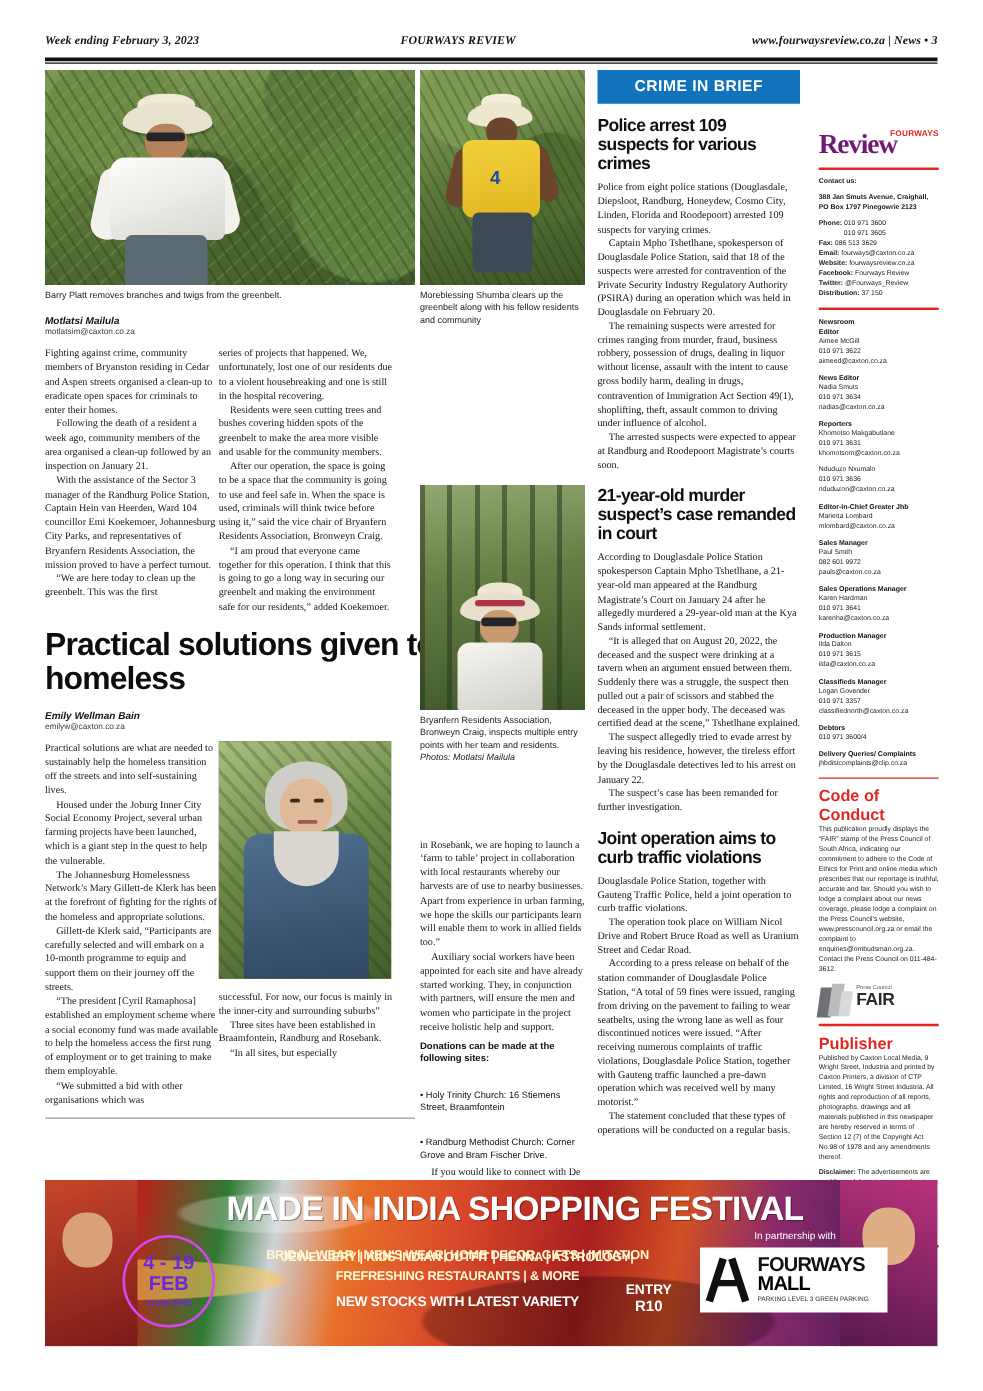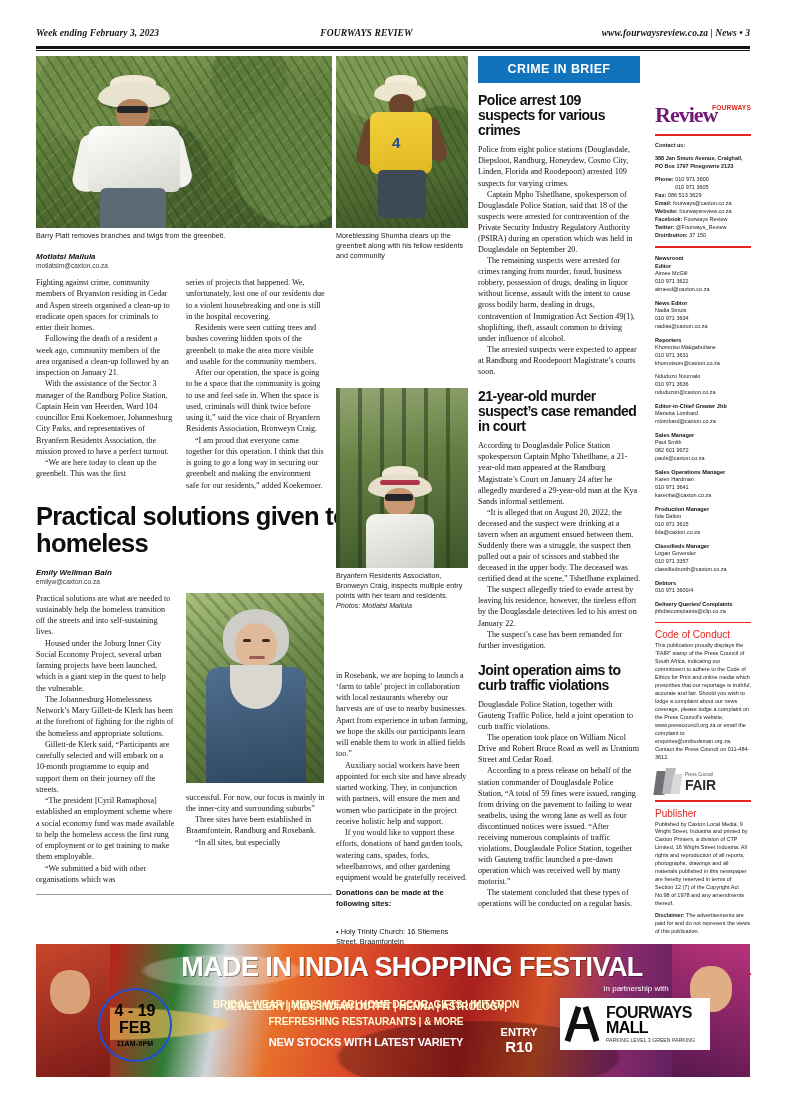--- a/index.html
+++ b/index.html
@@ -148,21 +148,21 @@
   .byline { font-family:"Liberation Sans", sans-serif; font-weight:bold;
     font-style:italic; font-size:8px; margin-top:11px; color:#111; }
   .byemail { font-family:"Liberation Sans", sans-serif; font-size:6.6px;
     color:#3a3a3a; margin-top:1px; }
 
   
   .bodytext { font-family:"Liberation Serif", serif; font-size:8.1px;
     line-height:1.39; text-align:left; color:#161616; }
   .bodytext p { margin:0; text-indent:9px; }
   .bodytext p.first { text-indent:0; }
-  .cols3 { display:flex; gap:11px; }
+  .cols3 { display:flex; }
 
   .boldlead { font-family:"Liberation Sans", sans-serif; font-weight:bold;
     font-size:7.6px; line-height:1.35; margin-top:5px; }
   .bulletline { font-family:"Liberation Sans", sans-serif; font-size:7.4px;
     line-height:1.38; margin-top:18px; }
 
   .hr-thin { border:0; border-top:1px solid #9b9b9b; margin:9px 0 0 0; }
 
   
   .cib-head {
@@ -184,25 +184,25 @@
     font-size:22px; color:#701a75; letter-spacing:-1px; line-height:1;margin-top:48px; }
   .logo-fourways { position:absolute; right:0; top:0;
     font-family:"Liberation Sans", sans-serif; font-weight:bold; font-size:6.6px;
     color:#e3261f; letter-spacing:.2px; }
   .rail-rule { height:2px; background:#e3261f; margin:4px 0 6px 0; }
   .rail-rule.thin { height:1.5px; }
   .rail-txt { font-family:"Liberation Sans", sans-serif; font-size:5.5px;
     line-height:1.45; color:#1a1a1a; }
   .rail-txt b { font-weight:bold; }
   .rail-blk { margin-top:5px; }
-  .rail-h { font-family:"Liberation Sans", sans-serif; font-weight:normal;
-    font-size:10px; color:#e3261f; margin-bottom:2px; }
+  .rail-h { font-family:"Liberation Sans", sans-serif; font-weight:bold;
+    font-size:13px; color:#e3261f; margin-bottom:2px; }
   .rail-h2 { font-family:"Liberation Sans", sans-serif; font-weight:bold;
     font-size:5.6px; color:#111; }
-  .press-badge { margin:6px 0 4px 0; display:flex; align-items:center; gap:4px; }
+  .press-badge { margin:6px 0 4px 0; display:flex; align-items:flex-start; gap:4px; }
   .press-mark { width:26px; height:28px; position:relative; }
   .press-mark .s1 { position:absolute; left:0; top:3px; width:11px; height:24px;
     background:#6e7073; transform:skewX(-8deg); }
   .press-mark .s2 { position:absolute; left:9px; top:0; width:10px; height:26px;
     background:#b9bbbd; transform:skewX(-8deg); }
   .press-mark .s3 { position:absolute; left:17px; top:6px; width:9px; height:20px;
     background:#d9dadb; transform:skewX(-8deg); }
   .press-txt .pt1 { font-family:"Liberation Sans", sans-serif; font-size:4.6px;
     color:#555; line-height:1.1; }
   .press-txt .pt2 { font-family:"Liberation Sans", sans-serif; font-weight:bold;
@@ -241,21 +241,21 @@
     font-family:"Liberation Sans", sans-serif; font-weight:bold; font-size:27px;
     color:#fff; letter-spacing:-.6px; text-shadow:1px 1px 0 rgba(0,0,0,.35); }
   .ad-row { position:absolute; left:134px; width:392px; text-align:center;
     font-family:"Liberation Sans", sans-serif; font-weight:bold; font-size:10.2px;
     color:#fff9d0; letter-spacing:-.2px; }
   .ad-row.r1 { top:29px;margin-top:26px; }
   .ad-row.r2 { top:57px; }
   .ad-row.r3 { top:72px; }
   .ad-row.r4 { top:92px; font-size:11px; color:#ffffff; }
   .ad-datebox { position:absolute; left:62px; top:44px; width:74px; height:74px;
-    border:2px solid #1d4ed8; border-radius:50%; color:#000000; text-align:center;
+    border:2px solid #d946ef; border-radius:50%; color:#6d28d9; text-align:center;
     font-family:"Liberation Sans", sans-serif; font-weight:bold;
     display:flex; flex-direction:column; justify-content:center; }
   .ad-datebox .d1 { font-size:16px; line-height:1.05; }
   .ad-datebox .d2 { font-size:16px; line-height:1.05; }
   .ad-datebox .d3 { font-size:7px; margin-top:4px; letter-spacing:.2px; }
   .ad-partner { position:absolute; left:546px; top:40px; width:108px;
     font-family:"Liberation Sans", sans-serif; font-size:8px; color:#fff; text-align:center;}
   .ad-mall { position:absolute; left:524px; top:54px; width:150px; height:52px;
     background:#ffffff; display:flex; align-items:center; gap:4px; padding:4px 6px;}
   .ad-mall .amark { width:36px; height:40px; position:relative; }
@@ -265,21 +265,21 @@
   .ad-mall .a3 { left:8px; top:20px; width:18px; height:5px; }
   .ad-mall .amt1 { font-family:"Liberation Sans", sans-serif; font-weight:bold;
     font-size:16px; line-height:.95; color:#111; letter-spacing:-.6px; }
   .ad-mall .amt2 { font-family:"Liberation Sans", sans-serif; font-weight:bold;
     font-size:16px; line-height:.95; color:#000000; letter-spacing:-.6px; }
   .ad-mall .amt3 { font-family:"Liberation Sans", sans-serif; font-size:5.2px;
     color:#333; line-height:1.25; margin-top:2px; }
   .ad-entry { position:absolute; left:452px; top:82px; width:62px; text-align:center;
     color:#fff; font-family:"Liberation Sans", sans-serif; font-weight:bold; }
   .ad-entry .e1 { font-size:11px; }
-  .ad-entry .e2 { font-size:15px; }
+  .ad-entry .e2 { font-size:12px; }
 </style>
 </head>
 <body>
 
 <div class="page">
 
   <div class="topbar">
     <span>Week ending February 3, 2023</span>
     <span class="center">FOURWAYS REVIEW</span>
     <span>www.fourwaysreview.co.za  |  News • 3</span>
@@ -383,37 +383,36 @@
         <div class="f-band"></div>
       <div class="f-face"></div>
         <div class="f-shades"></div>
         <div class="f-top"></div>
     </div>
     <div class="caption"><span>Bryanfern Residents Association, Bronweyn Craig, inspects multiple entry points with her team and residents. </span><em>Photos: Motlatsi Mailula</em></div>
 
     <div class="bodytext" style="margin-top:58px;">
       <p class="first">in Rosebank, we are hoping to launch a ‘farm to table’ project in collaboration with local restaurants whereby our harvests are of use to nearby businesses. Apart from experience in urban farming, we hope the skills our participants learn will enable them to work in allied fields too.”</p>
       <p>Auxiliary social workers have been appointed for each site and have already started working. They, in conjunction with partners, will ensure the men and women who participate in the project receive holistic help and support.</p>
-      <p>If you would like to support these efforts, donations of hand garden tools, watering cans, spades, forks, wheelbarrows, and other gardening equipment would be gratefully received.</p>
     </div>
     <div class="boldlead">Donations can be made at the following sites:</div>
     <div class="bulletline">• Holy Trinity Church: 16 Stiemens Street, Braamfontein</div>
     <div class="bulletline">• Randburg Methodist Church: Corner Grove and Bram Fischer Drive.</div>
     <div class="bodytext" style="margin-top:3px;">
       <p>If you would like to connect with De Klerk, you may send her an email on joburghomelessnetwork@gmail.com</p>
     </div>
   </div>
 
   <div class="colMid">
     <div class="cib-head">CRIME IN BRIEF</div>
 
     <div class="cib-title">Police arrest 109 suspects for various crimes</div>
     <div class="cib-body">
       <p class="first">Police from eight police stations (Douglasdale, Diepsloot, Randburg, Honeydew, Cosmo City, Linden, Florida and Roodepoort) arrested 109 suspects for varying crimes.</p>
-      <p>Captain Mpho Tshetlhane, spokesperson of Douglasdale Police Station, said that 18 of the suspects were arrested for contravention of the Private Security Industry Regulatory Authority (PSIRA) during an operation which was held in Douglasdale on September 20.</p>
+      <p>Captain Mpho Tshetlhane, spokesperson of Douglasdale Police Station, said that 18 of the suspects were arrested for contravention of the Private Security Industry Regulatory Authority (PSIRA) during an operation which was held in Douglasdale on February 20.</p>
       <p>The remaining suspects were arrested for crimes ranging from murder, fraud, business robbery, possession of drugs, dealing in liquor without license, assault with the intent to cause gross bodily harm, dealing in drugs, contravention of Immigration Act Section 49(1), shoplifting, theft, assault common to driving under influence of alcohol.</p>
       <p>The arrested suspects were expected to appear at Randburg and Roodepoort Magistrate’s courts soon.</p>
     </div>
 
     <div class="cib-title" style="margin-top:12px;">21-year-old murder suspect’s case remanded in court</div>
     <div class="cib-body">
       <p class="first">According to Douglasdale Police Station spokesperson Captain Mpho Tshetlhane, a 21-year-old man appeared at the Randburg Magistrate’s Court on January 24 after he allegedly murdered a 29-year-old man at the Kya Sands informal settlement.</p>
       <p>“It is alleged that on August 20, 2022, the deceased and the suspect were drinking at a tavern when an argument ensued between them. Suddenly there was a struggle, the suspect then pulled out a pair of scissors and stabbed the deceased in the upper body. The deceased was certified dead at the scene,” Tshetlhane explained.</p>
       <p>The suspect allegedly tried to evade arrest by leaving his residence, however, the tireless effort by the Douglasdale detectives led to his arrest on January 22.</p>
       <p>The suspect’s case has been remanded for further investigation.</p>

